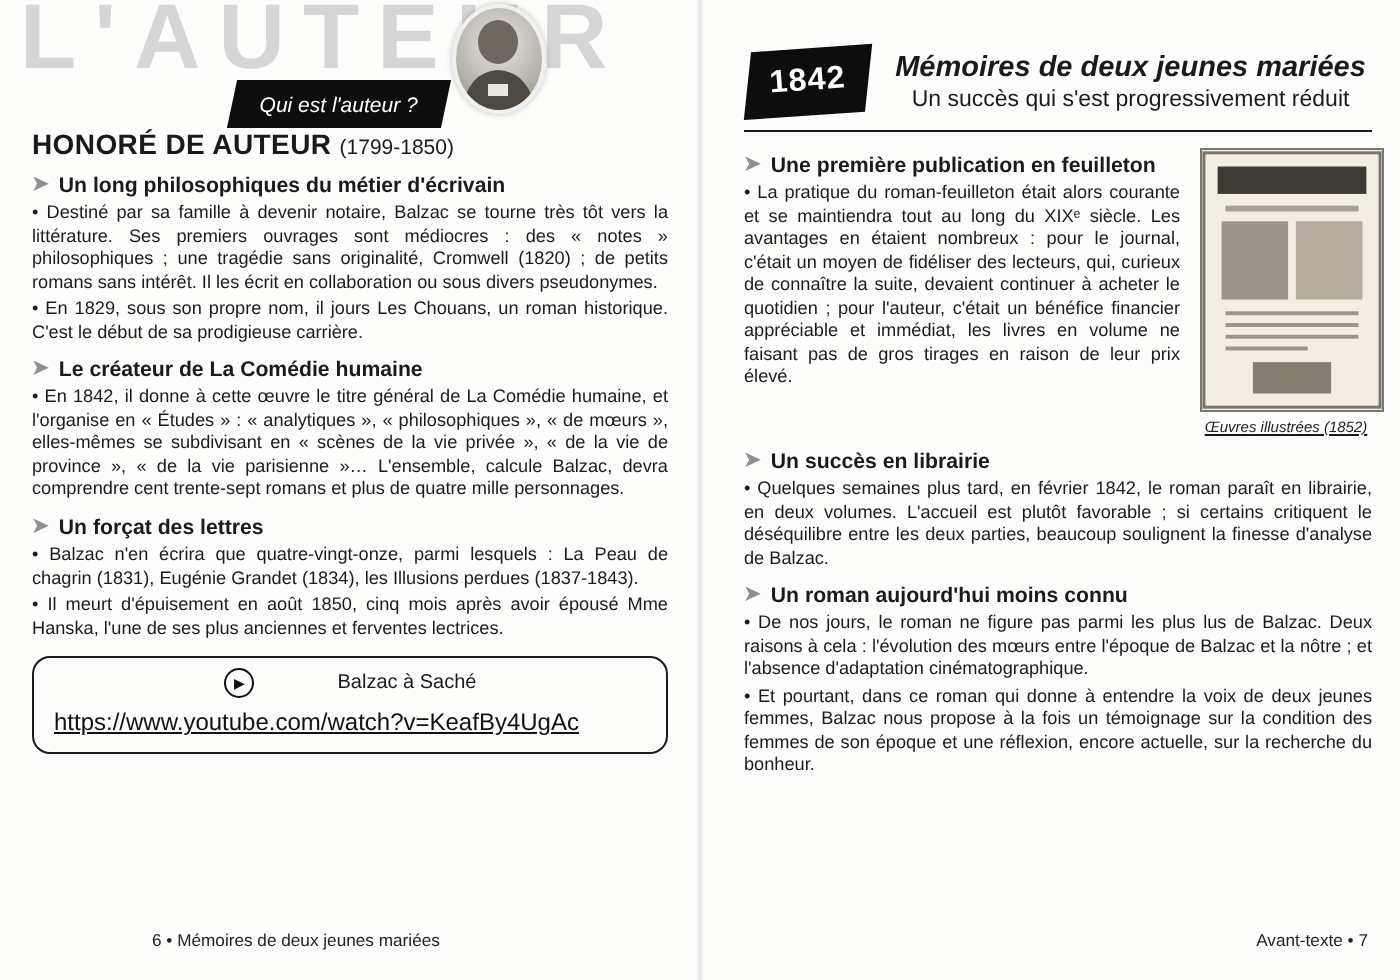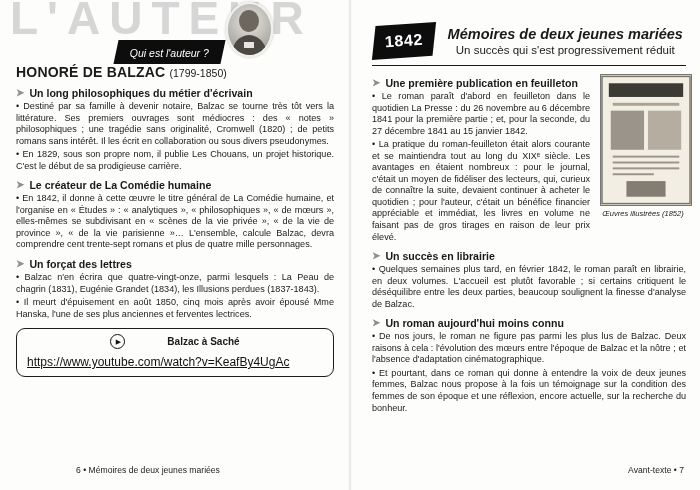--- a/index.html
+++ b/index.html
@@ -42,21 +42,21 @@
   .author-title { font-size:14px; font-weight:800; letter-spacing:.2px; margin-bottom:3px; }
   .author-title .dates { font-size:10.5px; font-weight:400; letter-spacing:0; }
 
   .sec { margin-top:7px; }
   .sec-h { font-size:10.6px; font-weight:700; display:flex; align-items:center; gap:5px; margin-bottom:1px; }
   .arr { color:#8f8f8f; font-size:10px; line-height:1; }
   p.body { font-size:9.1px; line-height:1.27; text-align:justify; margin-top:2px; }
 
   .video-box { margin-top:8px; border:1.3px solid #1c1c1c; border-radius:9px; padding:5px 10px 6px; }
   .vb-head { display:flex; align-items:center; justify-content:center; gap:7px; margin-bottom:3px; }
-  .vb-title { font-weight:700; font-size:10px;padding-left:35px; }
+  .vb-title { font-weight:400; font-size:10px;padding-left:35px; }
   .play {
     width:15px; height:15px; border-radius:50%; border:1.4px solid #111; flex:none;
     display:flex; align-items:center; justify-content:center;
     font-size:7px; padding-left:1px; color:#111; cursor:pointer;
   }
   .vb-text { font-size:7.7px; line-height:1.28; text-align:justify; color:#222; }
   .vb-link { font-size:12px; color:#111; text-decoration:underline; display:inline-block; margin-top:2px; }
 
   .footer { position:absolute; bottom:15px; font-size:8.6px; color:#222; z-index:2; }
   .footer-left { left:32px;margin-left:44px; }
@@ -70,21 +70,21 @@
     padding:8px 11px; transform:skewX(-10deg) rotate(-4deg);
     margin-left:2px;
   }
   .year-badge span { display:inline-block; transform:skewX(10deg) rotate(0deg); font-weight:800; font-size:16px; letter-spacing:.5px; }
   .titles h2 { font-size:14.5px; font-style:italic; font-weight:800; }
   .subtitle { font-size:11.5px; margin-top:2px;text-align:center; }
   .rule { border-top:1.6px solid #1a1a1a; margin-top:7px; }
 
   .two-col { display:flex; gap:10px; margin-top:4px; }
   .col-text { flex:1; min-width:0; }
-  .figure { width:86px; flex:none; padding-top:4px; }
+  .figure { width:86px; flex:none; padding-top:4px;text-decoration:underline; }
   .fig-img { width:92px; height:132px; border:1px solid #777; background:#f2eee4; display:block; }
   .fig-cap { font-size:7.5px; font-style:italic; text-align:center; margin-top:3px; color:#222; }
 </style>
 </head>
 <body>
 
 <div class="spread">
 
   <div class="page page-left">
 
@@ -97,31 +97,31 @@
         <rect x="16" y="38" width="10" height="6" fill="#e9e6df"></rect>
       </svg>
     </div>
 
     <div class="tab">
       <span>Qui est l'auteur ?</span>
     </div>
 
     <div class="left-content">
       <h1 class="author-title">
-        <span>HONORÉ DE BALZAC</span>
+        <span>HONORÉ DE AUTEUR</span>
         <span class="dates">(1799-1850)</span>
       </h1>
 
       <section class="sec">
         <h3 class="sec-h">
           <span class="arr">➤</span>
           <span>Un long philosophiques du métier d'écrivain</span>
         </h3>
         <p class="body">• Destiné par sa famille à devenir notaire, Balzac se tourne très tôt vers la littérature. Ses premiers ouvrages sont médiocres : des « notes » philosophiques ; une tragédie sans originalité, Cromwell (1820) ; de petits romans sans intérêt. Il les écrit en collaboration ou sous divers pseudonymes.</p>
-        <p class="body">• En 1829, sous son propre nom, il publie Les Chouans, un projet historique. C'est le début de sa prodigieuse carrière.</p>
+        <p class="body">• En 1829, sous son propre nom, il jours Les Chouans, un roman historique. C'est le début de sa prodigieuse carrière.</p>
       </section>
 
       <section class="sec">
         <h3 class="sec-h">
           <span class="arr">➤</span>
           <span>Le créateur de La Comédie humaine</span>
         </h3>
         <p class="body">• En 1842, il donne à cette œuvre le titre général de La Comédie humaine, et l'organise en « Études » : « analytiques », « philosophiques », « de mœurs », elles-mêmes se subdivisant en « scènes de la vie privée », « de la vie de province », « de la vie parisienne »… L'ensemble, calcule Balzac, devra comprendre cent trente-sept romans et plus de quatre mille personnages.</p>
       </section>
 
@@ -160,21 +160,20 @@
       </div>
       <div class="rule"></div>
 
       <div class="two-col">
         <div class="col-text">
           <section class="sec">
             <h3 class="sec-h">
               <span class="arr">➤</span>
               <span>Une première publication en feuilleton</span>
             </h3>
-            <p class="body">• Le roman paraît d'abord en feuilleton dans le quotidien La Presse : du 26 novembre au 6 décembre 1841 pour la première partie ; et, pour la seconde, du 27 décembre 1841 au 15 janvier 1842.</p>
             <p class="body">• La pratique du roman-feuilleton était alors courante et se maintiendra tout au long du XIXᵉ siècle. Les avantages en étaient nombreux : pour le journal, c'était un moyen de fidéliser des lecteurs, qui, curieux de connaître la suite, devaient continuer à acheter le quotidien ; pour l'auteur, c'était un bénéfice financier appréciable et immédiat, les livres en volume ne faisant pas de gros tirages en raison de leur prix élevé.</p>
           </section>
         </div>
 
         <figure class="figure">
           <svg class="fig-img" viewBox="0 0 92 132">
             <rect x="1" y="1" width="90" height="130" fill="#f2eee4" stroke="#7a7468" stroke-width="1.5"></rect>
             <rect x="8" y="8" width="76" height="14" fill="#3c3a35"></rect>
             <rect x="12" y="28" width="68" height="3" fill="#aaa396"></rect>
             <rect x="10" y="36" width="34" height="40" fill="#9b948a"></rect>

